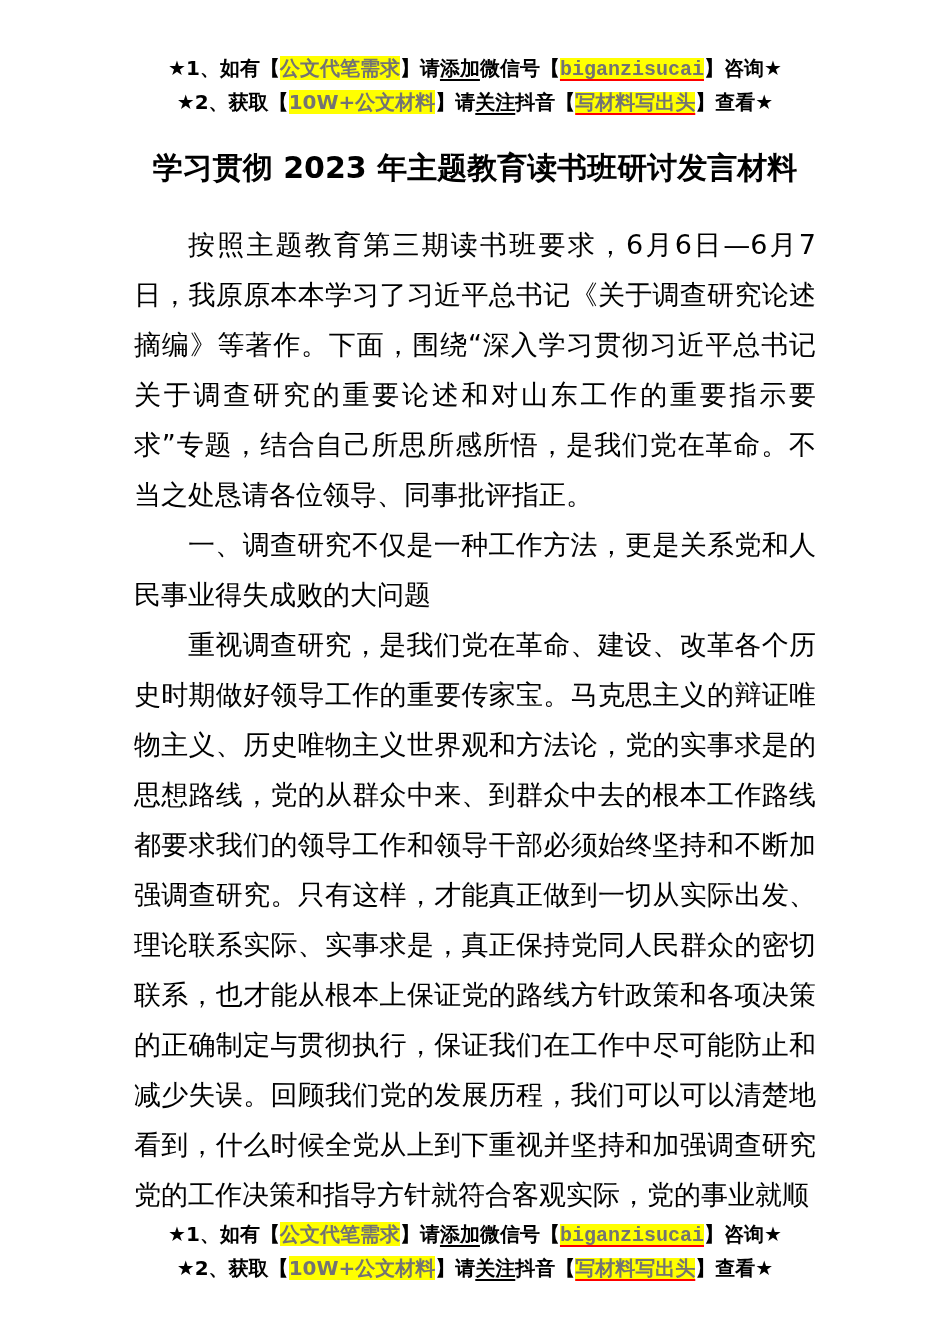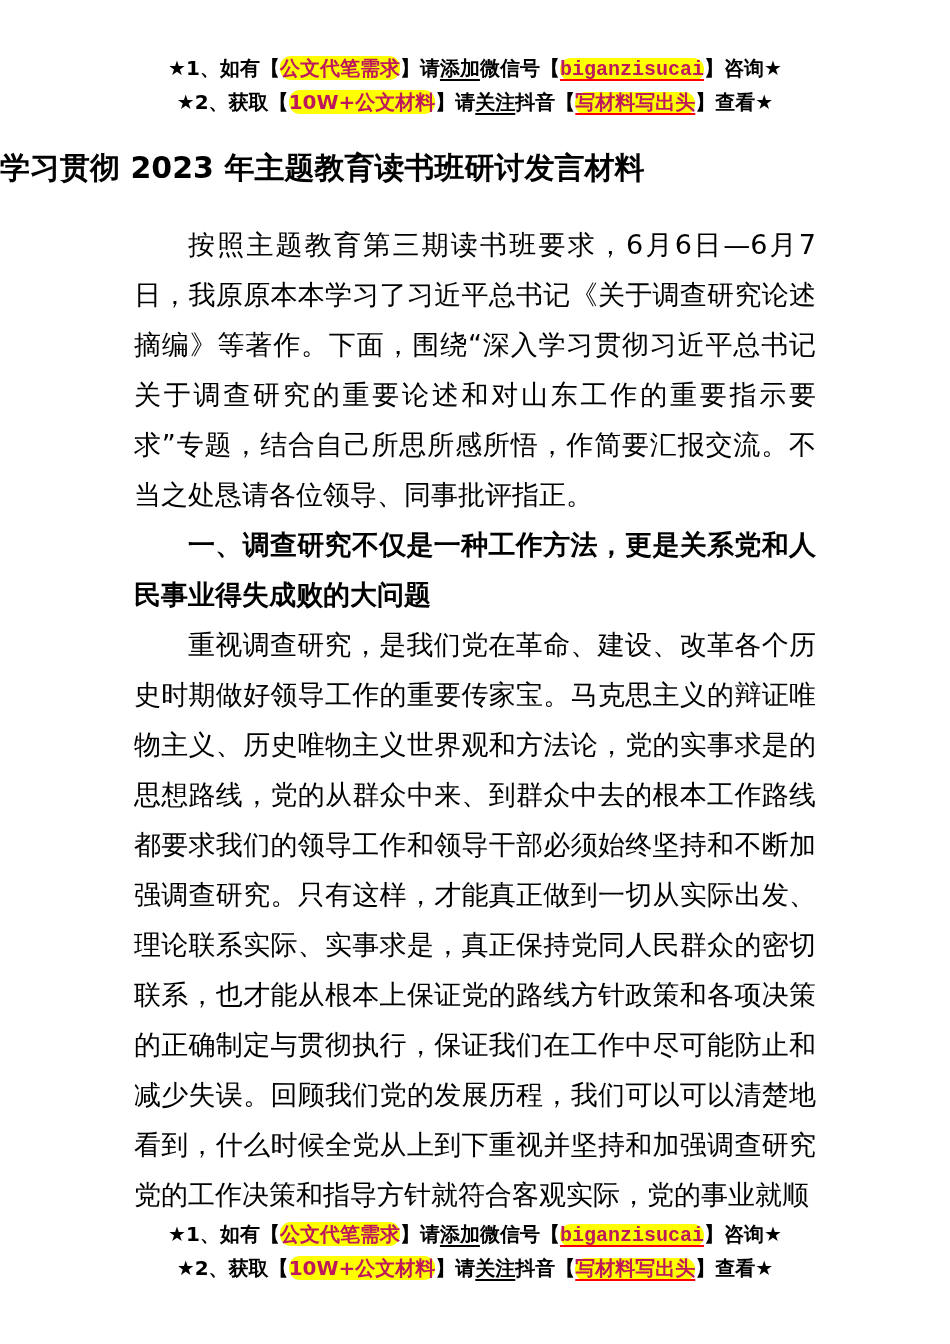--- a/index.html
+++ b/index.html
@@ -19,75 +19,74 @@
     line-height: 33px;
     white-space: nowrap;
   }
   .banner-top { padding-top: 52px; }
   .banner-bottom {
     position: absolute;
     left: 0; right: 0;
     bottom: 58px;
   }
   .seg-hl {
-    color: #be185d;
+    color: #737373;
     background: #ffff00;
-    border-radius: 11px;
   }
   .seg-ul {
     text-decoration: underline;
     text-decoration-thickness: 2px;
     text-underline-offset: 4px;
     text-align: right;
   }
   .seg-ulred {
     text-decoration: underline;
     text-decoration-color: #ff0000;
     text-decoration-thickness: 2px;
     text-underline-offset: 4px;
     font-family: Liberation Mono, monospace;
   }
   .doc-title {
     margin: 26px 0 0 0;
-    text-align: left;
+    text-align: center;
     font-weight: bold;
     font-size: 30px;
     line-height: 44px;
   }
   .content {
     width: 682px;
     margin: 30px auto 0 auto;
     font-size: 27px;
     line-height: 50px;
     text-align: justify;
   }
   .content p {
     margin: 0;
     text-indent: 2em;
   }
-  .content p.heading { font-weight: bold; }
+  .content p.heading { font-weight: normal; }
 </style>
 </head>
 <body>
 
 <div class="page">
 
   <div class="banner banner-top">
     <div class="banner-line">
       <span>★1、如有【</span><span class="seg-hl">公文代笔需求</span><span>】请</span><span class="seg-ul">添加</span><span>微信号【</span><span class="seg-hl seg-ulred">biganzisucai</span><span>】咨询★</span>
     </div>
     <div class="banner-line">
       <span>★2、获取【</span><span class="seg-hl">10W+公文材料</span><span>】请</span><span class="seg-ul">关注</span><span>抖音【</span><span class="seg-hl seg-ulred">写材料写出头</span><span>】查看★</span>
     </div>
   </div>
 
   <h1 class="doc-title">学习贯彻 2023 年主题教育读书班研讨发言材料</h1>
 
   <div class="content">
-    <p>按照主题教育第三期读书班要求，6月6日—6月7日，我原原本本学习了习近平总书记《关于调查研究论述摘编》等著作。下面，围绕“深入学习贯彻习近平总书记关于调查研究的重要论述和对山东工作的重要指示要求”专题，结合自己所思所感所悟，作简要汇报交流。不当之处恳请各位领导、同事批评指正。</p>
+    <p>按照主题教育第三期读书班要求，6月6日—6月7日，我原原本本学习了习近平总书记《关于调查研究论述摘编》等著作。下面，围绕“深入学习贯彻习近平总书记关于调查研究的重要论述和对山东工作的重要指示要求”专题，结合自己所思所感所悟，是我们党在革命。不当之处恳请各位领导、同事批评指正。</p>
     <p class="heading">一、调查研究不仅是一种工作方法，更是关系党和人民事业得失成败的大问题</p>
     <p>重视调查研究，是我们党在革命、建设、改革各个历史时期做好领导工作的重要传家宝。马克思主义的辩证唯物主义、历史唯物主义世界观和方法论，党的实事求是的思想路线，党的从群众中来、到群众中去的根本工作路线都要求我们的领导工作和领导干部必须始终坚持和不断加强调查研究。只有这样，才能真正做到一切从实际出发、理论联系实际、实事求是，真正保持党同人民群众的密切联系，也才能从根本上保证党的路线方针政策和各项决策的正确制定与贯彻执行，保证我们在工作中尽可能防止和减少失误。回顾我们党的发展历程，我们可以可以清楚地看到，什么时候全党从上到下重视并坚持和加强调查研究党的工作决策和指导方针就符合客观实际，党的事业就顺</p>
   </div>
 
   <div class="banner banner-bottom">
     <div class="banner-line">
       <span>★1、如有【</span><span class="seg-hl">公文代笔需求</span><span>】请</span><span class="seg-ul">添加</span><span>微信号【</span><span class="seg-hl seg-ulred">biganzisucai</span><span>】咨询★</span>
     </div>
     <div class="banner-line">
       <span>★2、获取【</span><span class="seg-hl">10W+公文材料</span><span>】请</span><span class="seg-ul">关注</span><span>抖音【</span><span class="seg-hl seg-ulred">写材料写出头</span><span>】查看★</span>

